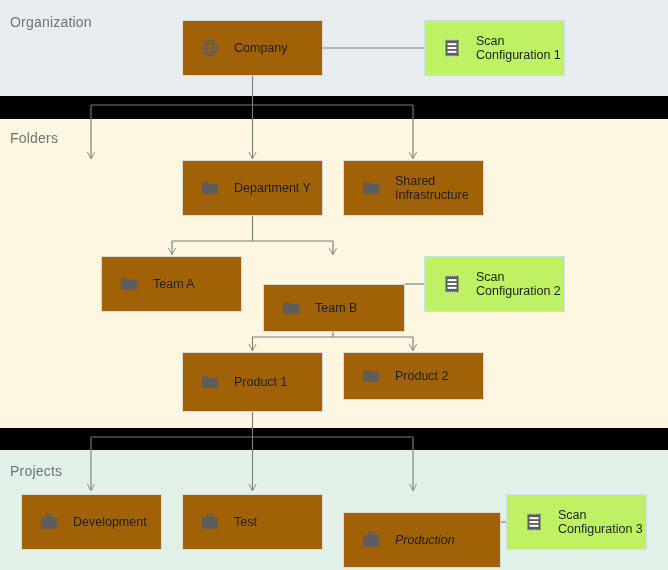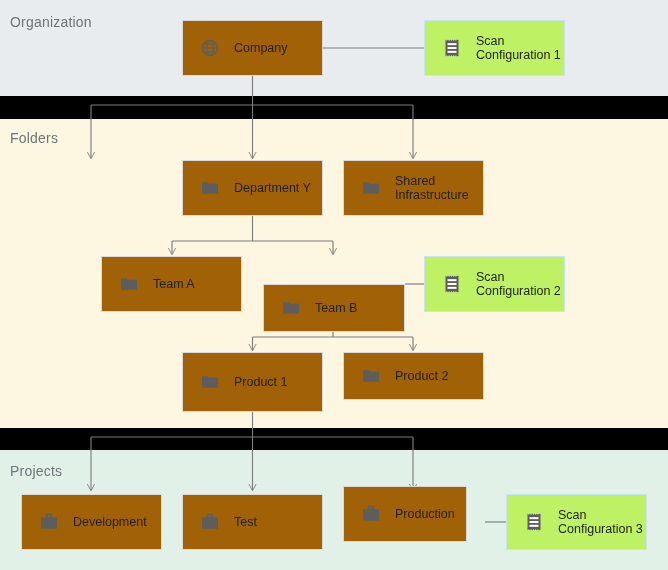--- a/index.html
+++ b/index.html
@@ -231,21 +231,21 @@
   </div>
 
   <div class="node" style="left:182px; top:494px; width:141px; height:56px;">
     <svg class="ico" viewBox="0 0 24 24">
       <rect x="9.0" y="3.0" width="6.0" height="3.4" fill="none" stroke="#5d5d5d" stroke-width="1.9"></rect>
       <rect x="2.4" y="6.4" width="19.2" height="13.6" fill="#5d5d5d"></rect>
     </svg>
     <span class="lbl">Test</span>
   </div>
 
-  <div class="node" style="left:343px; top:486px; width:124px; height:56px;">
+  <div class="node" style="left:343px; top:512px; width:158px; height:56px;font-style:italic;">
     <svg class="ico" viewBox="0 0 24 24">
       <rect x="9.0" y="3.0" width="6.0" height="3.4" fill="none" stroke="#5d5d5d" stroke-width="1.9"></rect>
       <rect x="2.4" y="6.4" width="19.2" height="13.6" fill="#5d5d5d"></rect>
     </svg>
     <span class="lbl">Production</span>
   </div>
 
   <div class="node scan" style="left:506px; top:494px; width:141px; height:56px;">
     <svg class="ico" viewBox="0 0 24 24">
       <path d="M4.2,2.2 L4.2,21.8 L19.8,21.8 L19.8,2.2 Z" fill="#5d5d5d"></path>

